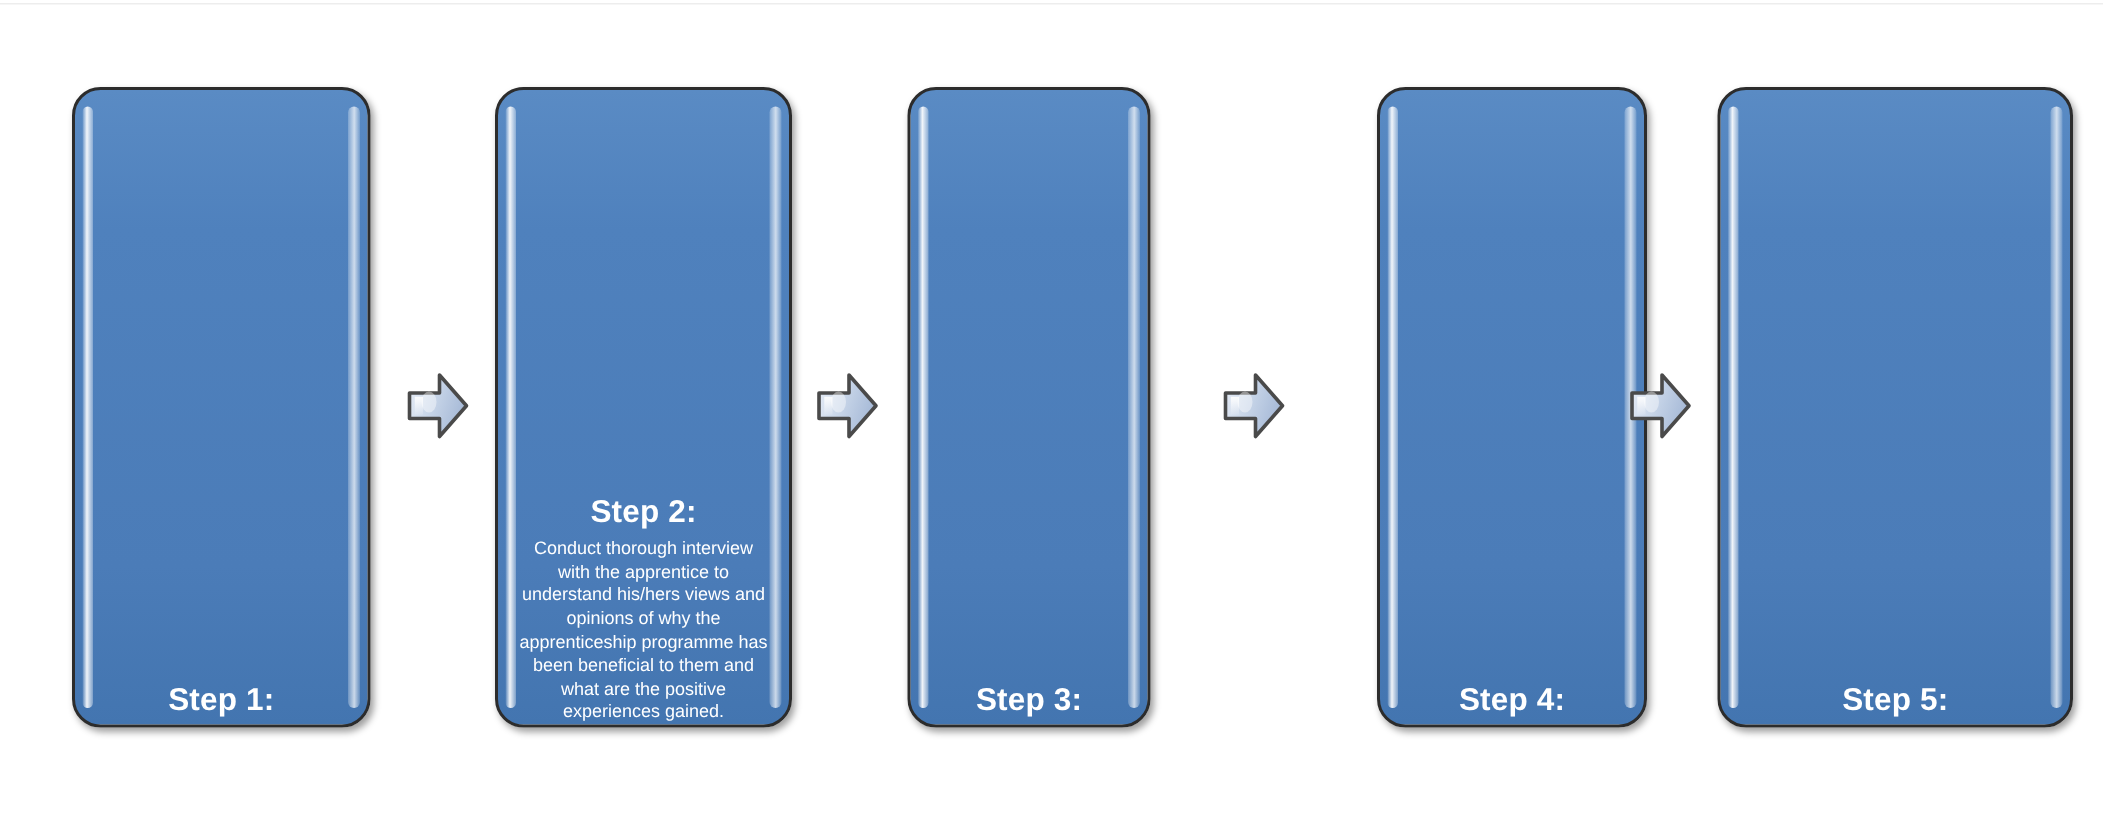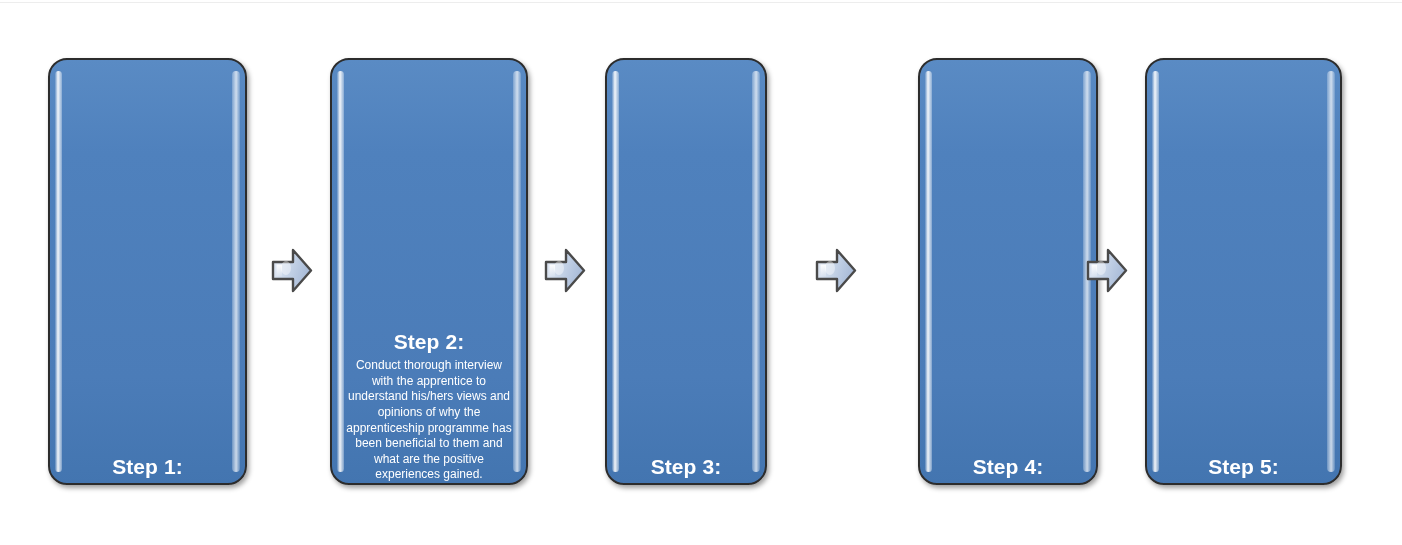--- a/index.html
+++ b/index.html
@@ -110,21 +110,21 @@
     font-weight: normal;
     line-height: 1.33;
   }
 
   
   #step-box-1 { left: 48px;   width: 199px; }
   
   #step-box-2 { left: 330px;  width: 198px; }
   #step-box-3 { left: 605px;  width: 162px; }
   #step-box-4 { left: 878px;  width: 180px; margin-left: 40px; }
-  #step-box-5 { left: 1145px; width: 197px; }
+  #step-box-5 { left: 1145px; width: 237px; }
 
   
   #step-box-2 .step-body { line-height: 1.30; }
 
   
   .arrow {
     position: absolute;
     top: 247px;
     width: 44px;
     height: 47px;

